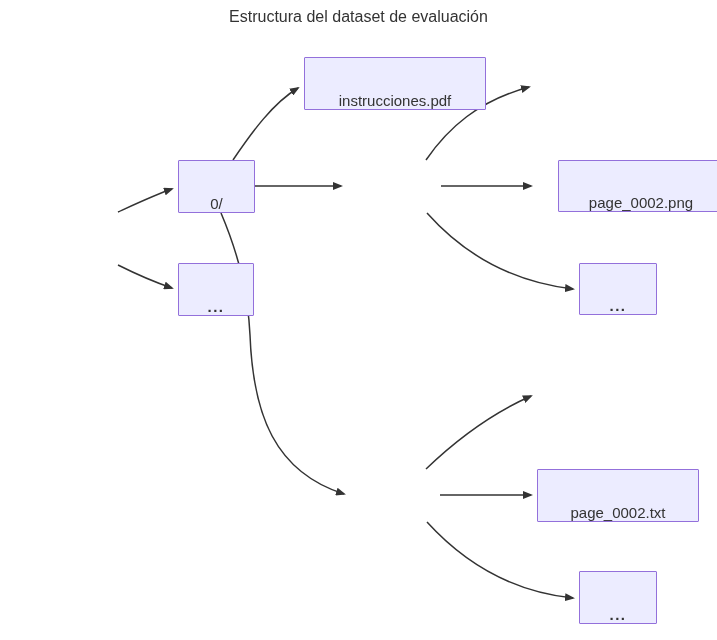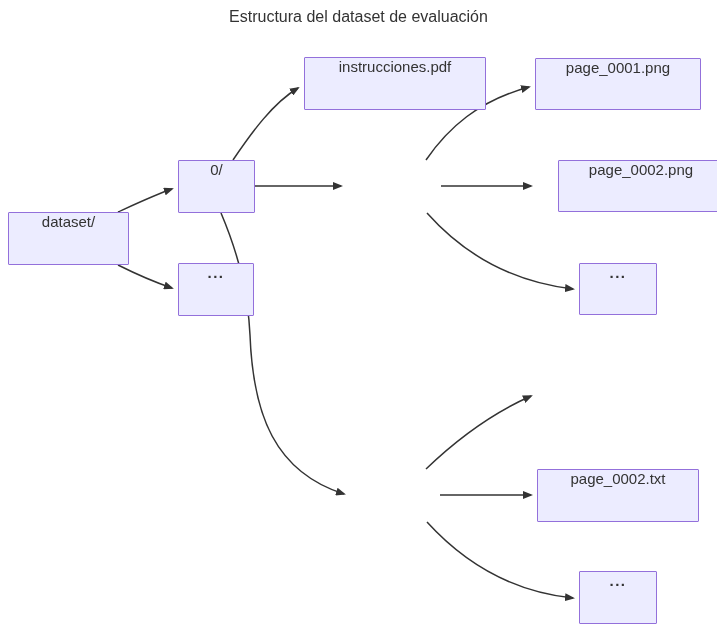--- a/index.html
+++ b/index.html
@@ -27,21 +27,21 @@
     stroke-width: 1.5px;
   }
   #arrowhead path { fill: var(--edge-color, #333333); }
   .node {
     position: absolute;
     box-sizing: border-box;
     background: var(--node-fill, #ECECFF);
     border: 1px solid var(--node-border, #9370DB);
     border-radius: 1px;
     display: flex;
-    align-items: flex-start;
+    align-items: flex-end;
     justify-content: center;
     color: var(--text-color, #333333);
     font-size: 15px;
   }
   .node .lbl { white-space: nowrap; }
   .node.ellipsis .lbl { letter-spacing: 1.5px; font-weight: bold; }
 </style>
 </head>
 <body>
 
@@ -61,40 +61,34 @@
     <path class="edge" d="M 255,186 L 341,186" marker-end="url(#arrowhead)"></path>
     <path class="edge" d="M 221,213 C 240,258 248,295 250,335 C 253,415 275,472 344,494" marker-end="url(#arrowhead)"></path>
     <path class="edge" d="M 426,160 C 448,128 478,101 529,87" marker-end="url(#arrowhead)"></path>
     <path class="edge" d="M 441,186 L 531,186" marker-end="url(#arrowhead)"></path>
     <path class="edge" d="M 427,213 C 460,250 505,281 573,289" marker-end="url(#arrowhead)"></path>
     <path class="edge" d="M 426,469 C 452,444 486,416 531,396" marker-end="url(#arrowhead)"></path>
     <path class="edge" d="M 440,495 L 531,495" marker-end="url(#arrowhead)"></path>
     <path class="edge" d="M 427,522 C 458,556 505,591 573,598" marker-end="url(#arrowhead)"></path>
   </svg>
 
-  <div class="node" style="left:8px;top:212px;width:121px;height:53px">
-    <span class="lbl">dataset/</span>
-  </div>
 
   <div class="node" style="left:178px;top:160px;width:77px;height:53px">
     <span class="lbl">0/</span>
   </div>
 
   <div class="node ellipsis" style="left:178px;top:263px;width:76px;height:53px">
     <span class="lbl">...</span>
   </div>
 
   <div class="node" style="left:304px;top:57px;width:182px;height:53px">
     <span class="lbl">instrucciones.pdf</span>
   </div>
 
 
-  <div class="node" style="left:535px;top:58px;width:166px;height:52px">
-    <span class="lbl">page_0001.png</span>
-  </div>
 
   <div class="node" style="left:558px;top:160px;width:166px;height:52px">
     <span class="lbl">page_0002.png</span>
   </div>
 
   <div class="node ellipsis" style="left:579px;top:263px;width:78px;height:52px">
     <span class="lbl">...</span>
   </div>
 
 

